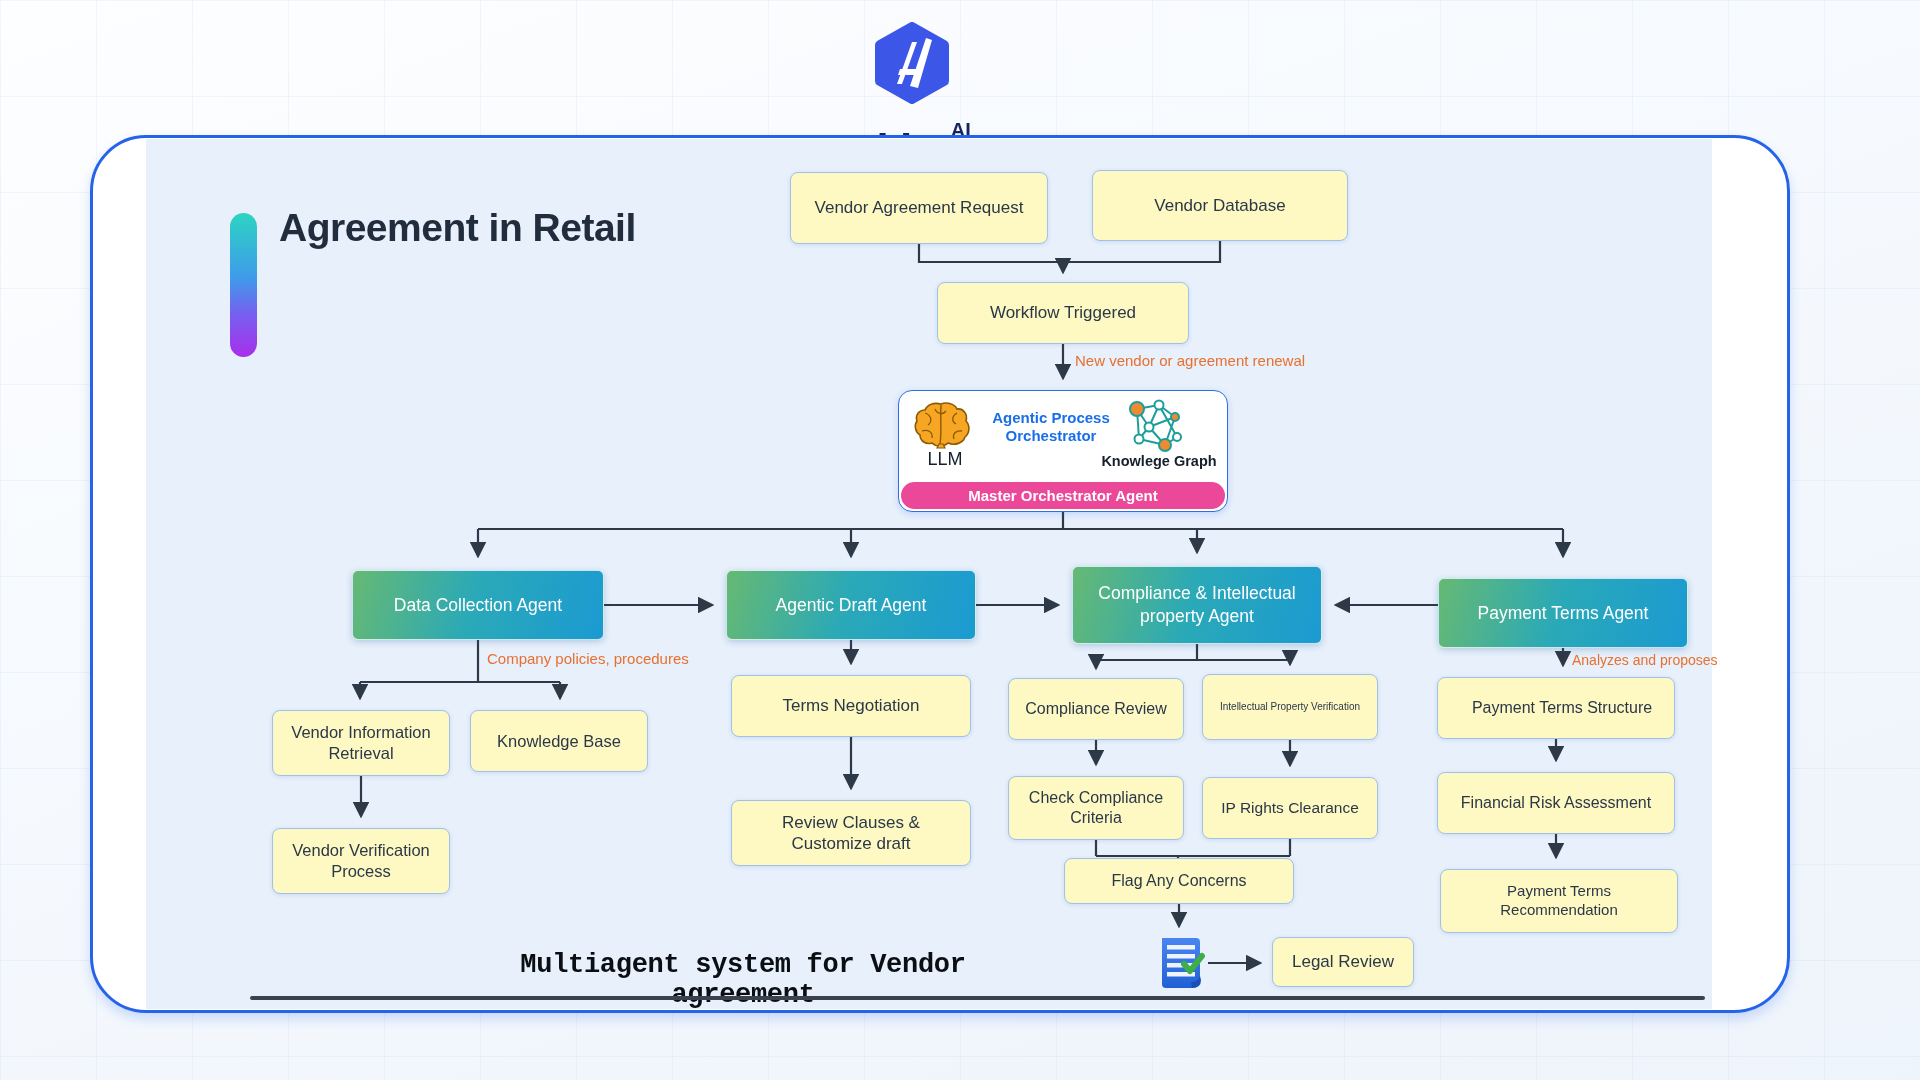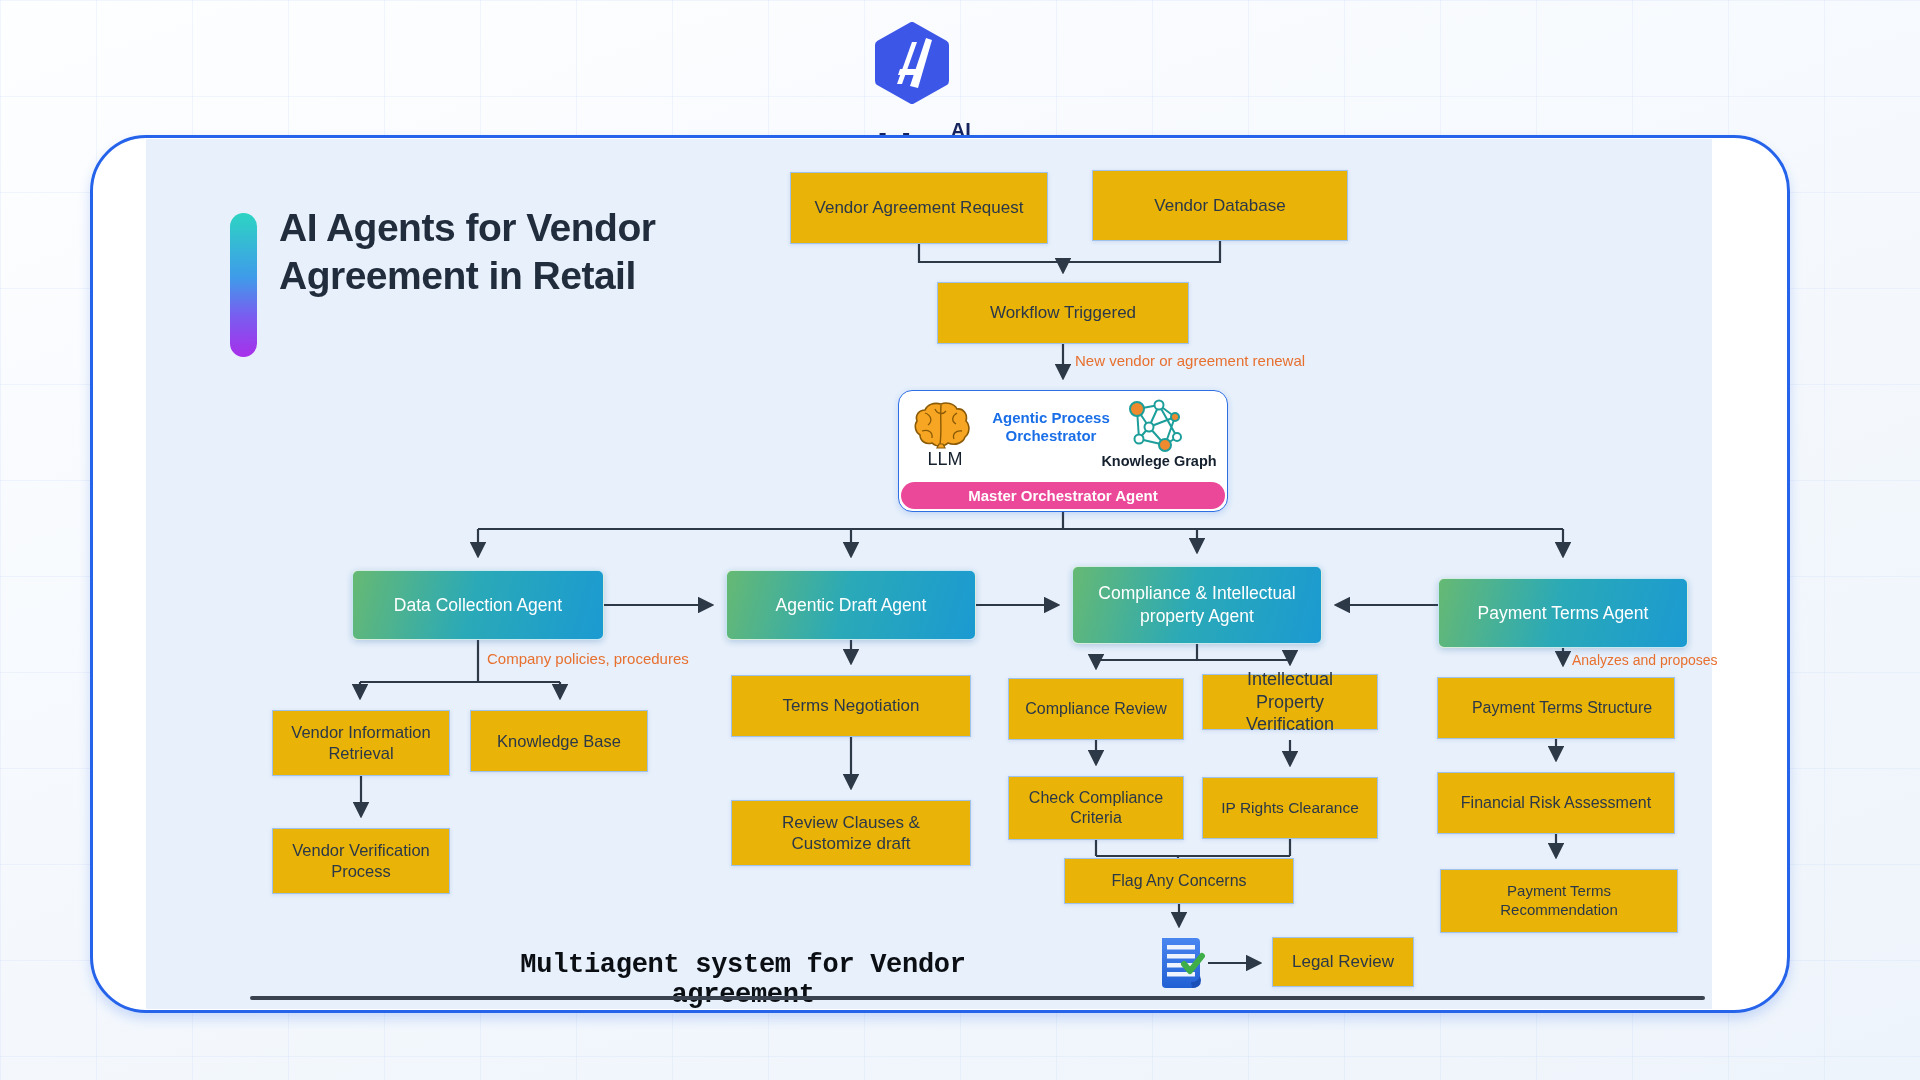--- a/index.html
+++ b/index.html
@@ -26,21 +26,21 @@
   .panel-inner{left:146px;top:139px;width:1566px;height:870px;background:#e7f0fb;}
 
   
   .grad-bar{left:230px;top:213px;width:27px;height:144px;border-radius:14px;
             background:linear-gradient(180deg,#2dd4c3 0%,#3f9bea 45%,#7a5cf0 72%,#a82fea 100%);}
   .title{left:279px;top:204px;width:560px;font-size:39px;font-weight:800;
          color:#212d3d;line-height:1.24;letter-spacing:-.5px;}
 
   
   .n{display:flex;align-items:center;justify-content:center;text-align:center;
-     background:#eab308;border:1.5px solid #9fc2ea;border-radius:0;
+     background:#fef9c3;border:1.5px solid #9fc2ea;border-radius:8px;
      color:#2b3848;font-size:17px;font-weight:500;line-height:1.25;padding:4px 10px;
      box-shadow:0 1px 4px rgba(40,80,160,.13);}
   .agent{display:flex;align-items:center;justify-content:center;text-align:center;
      background:linear-gradient(105deg,#66b973 0%,#2aa9b8 48%,#1b9ad2 100%);
      border:1px solid rgba(255,255,255,.75);border-radius:6px;color:#ffffff;
      font-size:17.5px;font-weight:500;line-height:1.3;padding:4px 12px;
      box-shadow:0 2px 6px rgba(30,90,160,.25);}
 
   
   .master{left:898px;top:390px;width:330px;height:122px;background:#ffffff;
@@ -77,21 +77,20 @@
     <path d="M28 47 L48 47 L48 53 L26 53 Z" fill="#ffffff"></path>
   </svg>
   <div class="brand"><span>akira</span><sup>AI</sup></div>
 </div>
 
 <div class="abs panel"></div>
 <div class="abs panel-inner"></div>
 
 <div class="abs grad-bar"></div>
 <div class="abs title">
-  <div>AI Agents for Vendor</div>
   <div>Agreement in Retail</div>
 </div>
 
 <svg class="wires">
   <defs>
     <marker id="arw" viewBox="0 0 10 10" refX="8.5" refY="5" markerWidth="7.5" markerHeight="7.5" orient="auto-start-reverse">
       <path d="M0 0 L10 5 L0 10 z" fill="#2e3947"></path>
     </marker>
   </defs>
   <g stroke="#2e3947" stroke-width="2.2" fill="none">
@@ -174,21 +173,21 @@
 
 <div class="abs elabel" style="left:487px;top:650px;">Company policies, procedures</div>
 <div class="abs n" style="left:272px;top:710px;width:178px;height:66px;font-size:16.5px;">Vendor Information Retrieval</div>
 <div class="abs n" style="left:470px;top:710px;width:178px;height:62px;font-size:16.5px;">Knowledge Base</div>
 <div class="abs n" style="left:272px;top:828px;width:178px;height:66px;font-size:16.5px;">Vendor Verification Process</div>
 
 <div class="abs n" style="left:731px;top:675px;width:240px;height:62px;">Terms Negotiation</div>
 <div class="abs n" style="left:731px;top:800px;width:240px;height:66px;">Review Clauses &amp; Customize draft</div>
 
 <div class="abs n" style="left:1008px;top:678px;width:176px;height:62px;font-size:16px;">Compliance Review</div>
-<div class="abs n" style="left:1202px;top:674px;width:176px;height:56px;font-size:18px;">Intellectual Property Verification</div>
+<div class="abs n" style="left:1202px;top:674px;width:176px;height:66px;font-size:10px;">Intellectual Property Verification</div>
 <div class="abs n" style="left:1008px;top:776px;width:176px;height:64px;font-size:16px;">Check Compliance Criteria</div>
 <div class="abs n" style="left:1202px;top:777px;width:176px;height:62px;font-size:15.5px;">IP Rights Clearance</div>
 <div class="abs n" style="left:1064px;top:858px;width:230px;height:46px;font-size:16px;">Flag Any Concerns</div>
 
 <svg class="abs" style="left:1157px;top:936px;" width="48" height="56" viewBox="0 0 48 56">
   <defs>
     <linearGradient id="docg" x1="0" y1="0" x2="0" y2="1">
       <stop offset="0" stop-color="#4a86f0"></stop>
         <stop offset="1" stop-color="#2160d4"></stop>
     </linearGradient>

